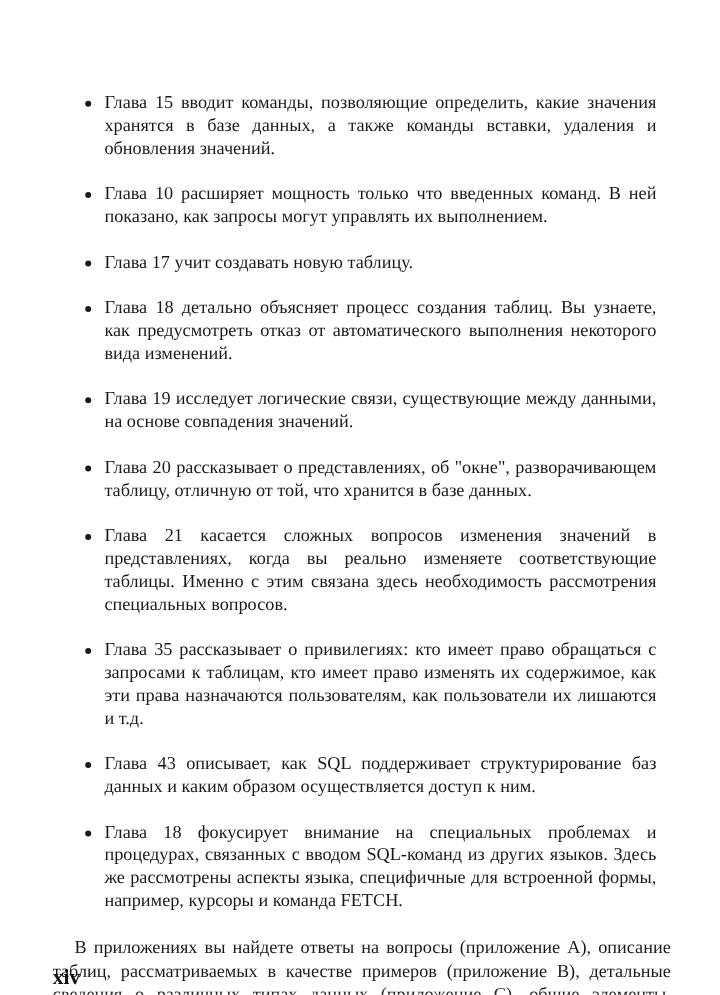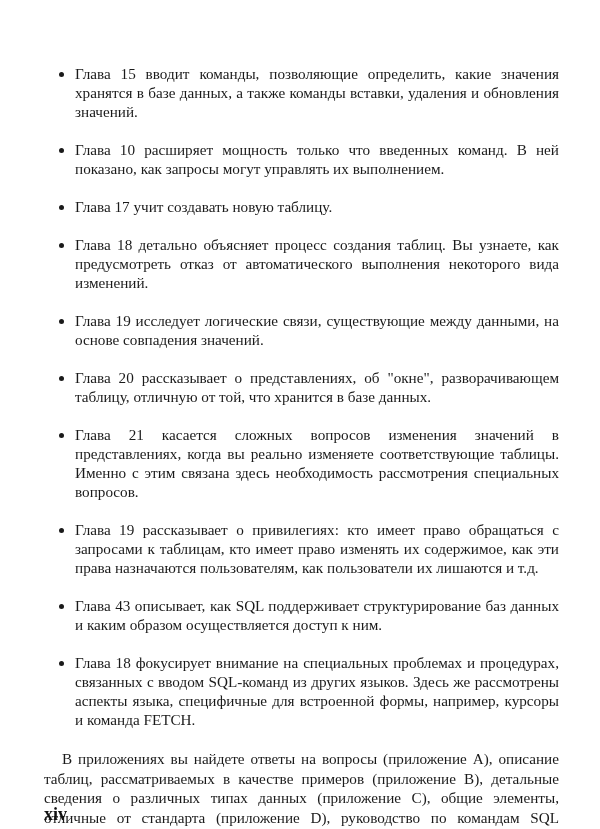--- a/index.html
+++ b/index.html
@@ -13,21 +13,21 @@
     color: #1a1a1a;
   }
   .page {
     position: absolute;
     left: 44px;
     top: 64px;
     width: 515px;
   }
   .bullet-list {
     list-style: none;
-    margin: 0;
+    margin: 12px;
     padding: 0;
   }
   .bullet-item {
     position: relative;
     padding-left: 31px;
     font-size: 15.2px;
     line-height: 19px;
     text-align: justify;
     margin-bottom: 19px;
   }
@@ -87,21 +87,21 @@
     <li class="bullet-item">
       <span class="dot"></span>
       <span class="text">Глава 20 рассказывает о представлениях, об "окне", разворачивающем таблицу, отличную от той, что хранится в базе данных.</span>
     </li>
     <li class="bullet-item">
       <span class="dot"></span>
       <span class="text">Глава 21 касается сложных вопросов изменения значений в представлениях, когда вы реально изменяете соответствующие таблицы. Именно с этим связана здесь необходимость рассмотрения специальных вопросов.</span>
     </li>
     <li class="bullet-item">
       <span class="dot"></span>
-      <span class="text">Глава 19 рассказывает о привилегиях: кто имеет право обращаться с запросами к таблицам, кто имеет право изменять их содержимое, как эти права назначаются пользователям, как пользователи их лишаются и т.д.</span>
+      <span class="text">Глава 35 рассказывает о привилегиях: кто имеет право обращаться с запросами к таблицам, кто имеет право изменять их содержимое, как эти права назначаются пользователям, как пользователи их лишаются и т.д.</span>
     </li>
     <li class="bullet-item">
       <span class="dot"></span>
       <span class="text">Глава 43 описывает, как SQL поддерживает структурирование баз данных и каким образом осуществляется доступ к ним.</span>
     </li>
     <li class="bullet-item">
       <span class="dot"></span>
       <span class="text">Глава 18 фокусирует внимание на специальных проблемах и процедурах, связанных с вводом SQL-команд из других языков. Здесь же рассмотрены аспекты языка, специфичные для встроенной формы, например, курсоры и команда FETCH.</span>
     </li>
   </ul>

